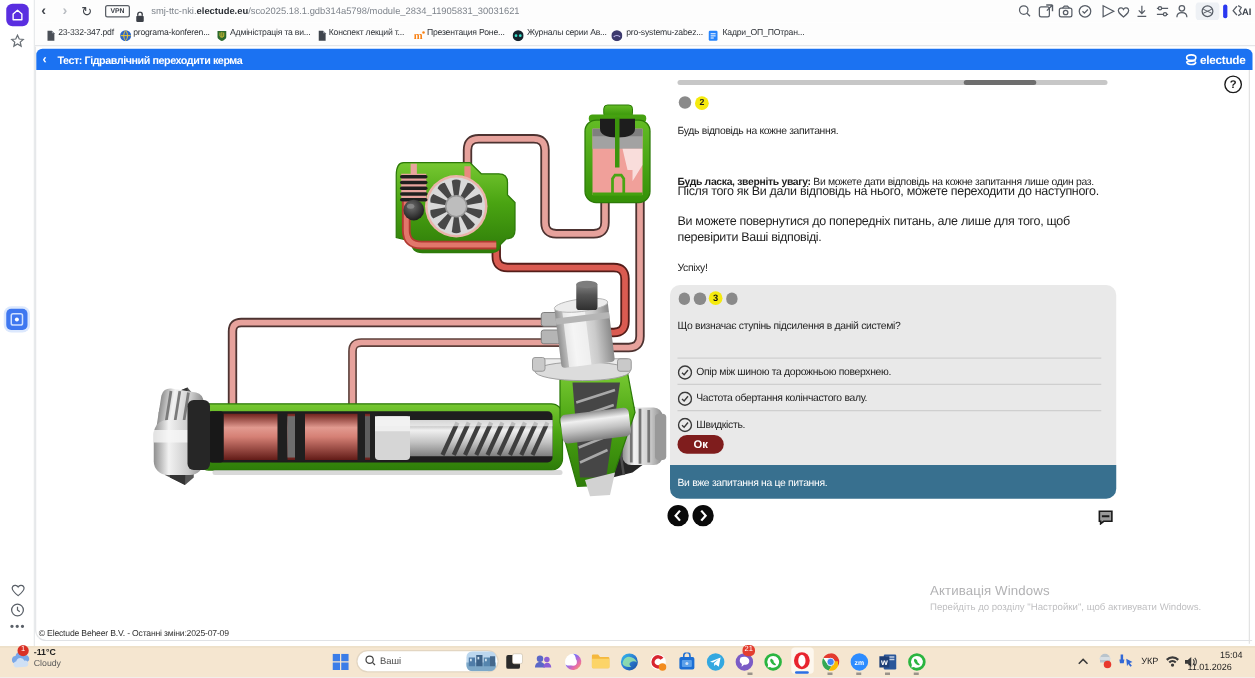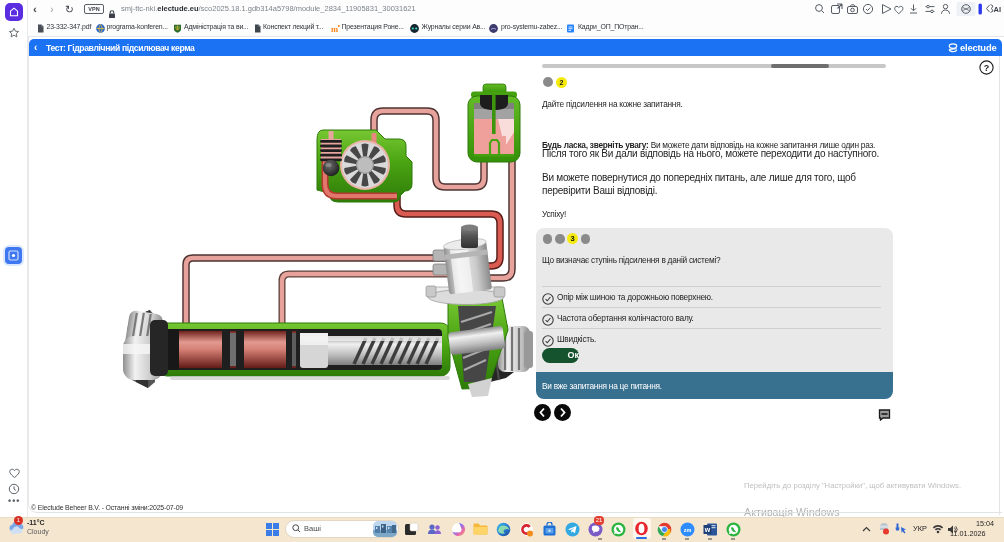--- a/index.html
+++ b/index.html
@@ -126,42 +126,42 @@
 <div class="abs" style="left:8px;top:481px;">
   <svg width="12" height="12" viewBox="0 0 12 12">
       <circle cx="6" cy="6" r="4.7" fill="none" stroke="#5a6068" stroke-width="1"></circle>
       <path d="M6 3.4 V6 L7.8 7.4" fill="none" stroke="#5a6068" stroke-width="1"></path>
     </svg>
 </div>
 <div class="abs" style="left:8px;top:496px;color:#5a6068;font-size:9px;letter-spacing:1px;font-weight:bold;">•••</div>
 
 <div class="abs" style="left:29px;top:39px;width:973px;height:17px;background:#1b72f2;border-radius:5px 5px 0 0;"></div>
 <div class="abs" style="left:34px;top:42px;color:#fff;font-size:10px;font-weight:bold;">‹</div>
-<div class="abs" style="left:46px;top:43px;color:#fff;font-size:8.6px;letter-spacing:-0.35px;font-weight:bold;">Тест: Гідравлічний підсилювач керма</div>
+<div class="abs" style="left:46px;top:43px;color:#fff;font-size:8.6px;letter-spacing:-0.35px;font-weight:bold;">Тест: Гідравлічний переходити керма</div>
 <svg class="abs" style="left:947px;top:42px;" width="12" height="12" viewBox="0 0 12 12" fill="none" stroke="#fff">
   <ellipse cx="6" cy="4.1" rx="3.7" ry="2.2" stroke-width="1.25"></ellipse>
   <path d="M2.3 7.2 a3.8 2.5 0 0 0 7.5 0.5" stroke-width="1.25"></path>
   <path d="M2.3 7.4 L9.8 6.7" stroke-width="1.1"></path>
 </svg>
 <div class="abs" style="left:960px;top:42px;color:#fff;font-size:9.4px;font-weight:bold;letter-spacing:-0.2px;">electude</div>
 
 <div class="abs" style="left:542px;top:64px;width:344px;height:4px;background:#c7c7c7;border-radius:2px;"></div>
 <div class="abs" style="left:771px;top:64px;width:58px;height:4px;background:#6e6e6e;border-radius:2px;"></div>
 
 <div class="abs" style="left:979px;top:60px;">
   <svg width="15" height="15" viewBox="0 0 15 15">
       <circle cx="7.5" cy="7.5" r="6.6" fill="none" stroke="#1b1b1b" stroke-width="1.1"></circle>
       <text x="7.5" y="10.8" text-anchor="middle" font-size="9" font-weight="bold" fill="#1b1b1b" font-family="Liberation Sans">?</text>
     </svg>
 </div>
 
 <div class="abs" style="left:543px;top:77px;width:10px;height:10px;background:#8a8a8a;border-radius:50%;"></div>
 <div class="abs" style="left:556px;top:76.5px;width:11px;height:11px;background:#f5ea0e;border-radius:50%;color:#1b1b1b;font-size:7px;font-weight:bold;text-align:center;line-height:11px;">2</div>
 
-<div class="abs" style="left:542px;top:99px;width:350px;font-size:8.3px;letter-spacing:-0.25px;color:#1f1f1f;">Дайте підсилення на кожне запитання.</div>
+<div class="abs" style="left:542px;top:99px;width:350px;font-size:8.3px;letter-spacing:-0.25px;color:#1f1f1f;">Будь відповідь на кожне запитання.</div>
 <div class="abs" style="left:542px;top:140px;width:350px;font-size:8.3px;letter-spacing:-0.25px;color:#1f1f1f;"><b>Будь ласка, зверніть увагу:</b> Ви можете дати відповідь на кожне запитання лише один раз.</div>
 <div class="abs" style="left:542px;top:148px;width:350px;font-size:10px;letter-spacing:-0.25px;color:#1f1f1f;">Після того як Ви дали відповідь на нього, можете переходити до наступного.</div>
 <div class="abs" style="left:542px;top:171px;width:335px;font-size:10px;letter-spacing:-0.25px;color:#1f1f1f;line-height:13px;">Ви можете повернутися до попередніх питань, але лише для того, щоб перевірити Ваші відповіді.</div>
 <div class="abs" style="left:542px;top:209px;width:350px;font-size:8.3px;letter-spacing:-0.25px;color:#1f1f1f;">Успіху!</div>
 
 <div class="abs" style="left:536px;top:228px;width:357px;height:144px;background:#e9e9e9;border-radius:8px 8px 0 0;"></div>
 <div class="abs" style="left:542.8px;top:234px;width:9.6px;height:9.6px;background:#8a8a8a;border-radius:50%;"></div>
 <div class="abs" style="left:555px;top:234px;width:9.6px;height:9.6px;background:#8a8a8a;border-radius:50%;"></div>
 <div class="abs" style="left:567px;top:233.3px;width:11px;height:11px;background:#f5ea0e;border-radius:50%;color:#111;font-size:7.5px;font-weight:bold;text-align:center;line-height:11px;">3</div>
 <div class="abs" style="left:580.5px;top:234px;width:9.6px;height:9.6px;background:#8a8a8a;border-radius:50%;"></div>
@@ -185,21 +185,21 @@
 </div>
 <div class="abs" style="left:557px;top:313px;font-size:8.3px;letter-spacing:-0.25px;color:#1f1f1f;">Частота обертання колінчастого валу.</div>
 <div class="abs" style="left:542px;top:333px;">
   <svg width="12" height="12" viewBox="0 0 12 12">
       <circle cx="6" cy="6" r="5.2" fill="none" stroke="#3a3a3a" stroke-width="1.1"></circle>
       <path d="M3.6 6.2 L5.3 7.8 L8.4 4.0" fill="none" stroke="#3a3a3a" stroke-width="1.1"></path>
     </svg>
 </div>
 <div class="abs" style="left:557px;top:334px;font-size:8.3px;letter-spacing:-0.25px;color:#1f1f1f;">Швидкість.</div>
 
-<div class="abs" style="left:542px;top:348px;width:37px;height:15px;background:#14532d;border-radius:7.5px;color:#fff;font-size:9px;font-weight:bold;text-align:right;line-height:15px;">Ок</div>
+<div class="abs" style="left:542px;top:348px;width:37px;height:15px;background:#7f1d1d;border-radius:7.5px;color:#fff;font-size:9px;font-weight:bold;text-align:center;line-height:15px;">Ок</div>
 
 <div class="abs" style="left:536px;top:372px;width:357px;height:27px;background:#38708f;border-radius:0 0 8px 8px;"></div>
 <div class="abs" style="left:542px;top:381px;color:#fff;font-size:8.3px;letter-spacing:-0.25px;">Ви вже запитання на це питання.</div>
 
 <div class="abs" style="left:534px;top:404px;width:17px;height:17px;background:#0a0a0a;border-radius:50%;">
   <svg width="17" height="17" viewBox="0 0 17 17">
       <path d="M10 4.5 L6.5 8.5 L10 12.5" fill="none" stroke="#fff" stroke-width="1.8"></path>
     </svg>
 </div>
 <div class="abs" style="left:554px;top:404px;width:17px;height:17px;background:#0a0a0a;border-radius:50%;">
@@ -208,21 +208,21 @@
     </svg>
 </div>
 
 <div class="abs" style="left:878px;top:407px;">
   <svg width="13" height="12" viewBox="0 0 13 12">
       <path d="M1.5 1 H11.5 V9 H5 L2.5 11 V9 H1.5 Z" fill="#9a9a9a" stroke="#1a1a1a" stroke-width="1.3"></path>
       <line x1="3.5" y1="5" x2="9.5" y2="5" stroke="#1a1a1a" stroke-width="1.6"></line>
     </svg>
 </div>
 
-<div class="abs" style="left:744px;top:467px;color:#b2b2b4;font-size:10.6px;letter-spacing:0.1px;margin-top:39px;">Активація Windows</div>
+<div class="abs" style="left:744px;top:467px;color:#b2b2b4;font-size:10.6px;letter-spacing:0.1px;">Активація Windows</div>
 <div class="abs" style="left:744px;top:481px;color:#bfbfc1;font-size:7.7px;">Перейдіть до розділу "Настройки", щоб активувати Windows.</div>
 
 <div class="abs" style="left:31px;top:504px;color:#333;font-size:6.9px;letter-spacing:-0.15px;">© Electude Beheer B.V. - Останні зміни:2025-07-09</div>
 
 <div class="abs" style="left:28px;top:37px;width:974px;height:476px;border-left:1px solid #e6e8ea;border-bottom:1px solid #e0e2e5;border-radius:0 0 0 9px;pointer-events:none;"></div>
 
 <div class="abs" style="left:999px;top:56px;width:1px;height:459px;background:#e3e3e3;"></div>
 
 <svg class="abs" style="left:118px;top:80px;" width="417" height="350" viewBox="118 80 417 350">
 <defs>

